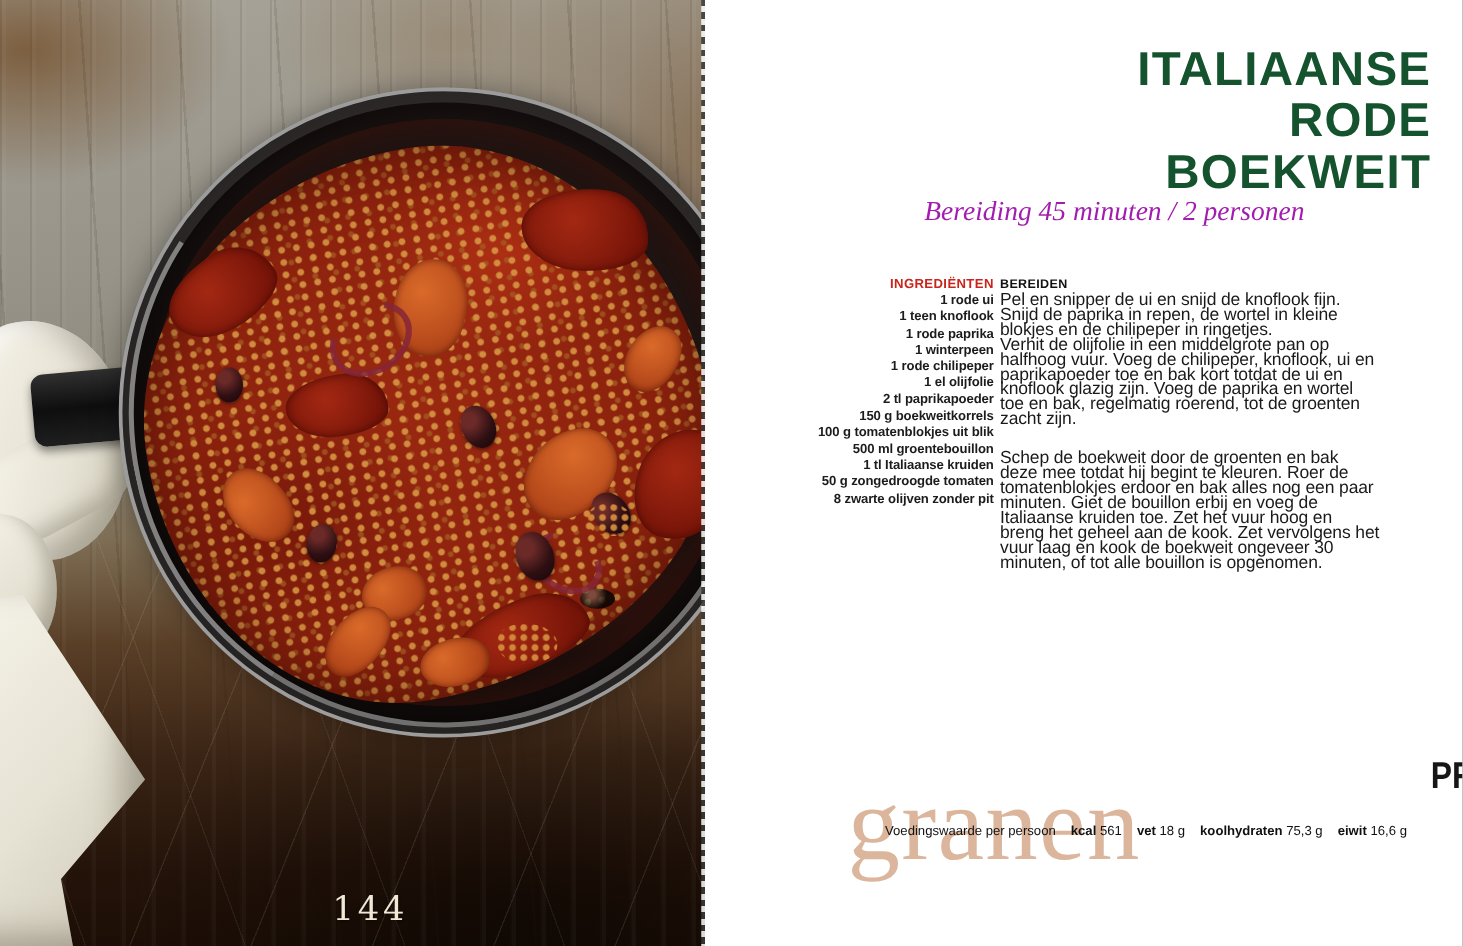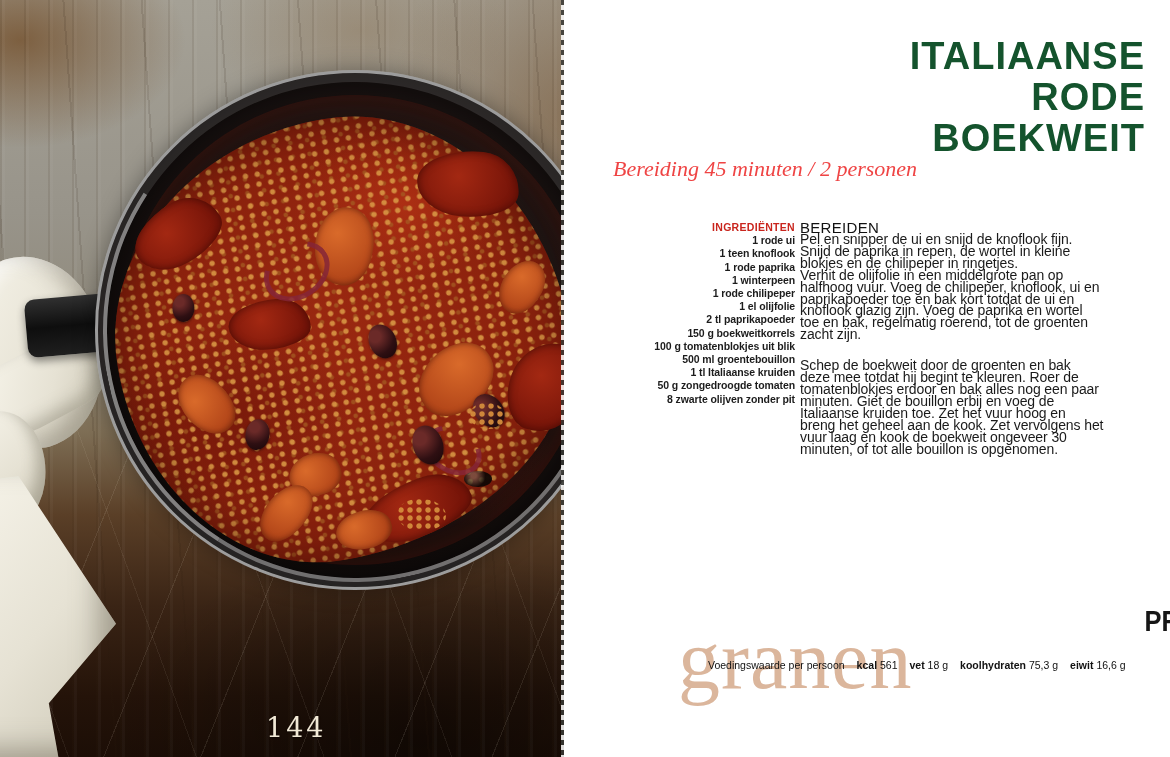--- a/index.html
+++ b/index.html
@@ -111,32 +111,32 @@
   }
 
   
   .recipe-page { position:absolute; left:585px; top:0; width:585px; height:757px; background:#ffffff; }
 
   .title {
     position:absolute; top:36px; right:25px; text-align:right;
     font-weight:bold; font-size:38px; line-height:41px; letter-spacing:1px; color:#14532d;
   }
   .subtitle {
-    position:absolute; top:156px; left:0; width:100%; 
-    font-family:"Liberation Serif", serif; font-style:italic; font-size:22px; color:#ef4444;padding-left:28px;
+    position:absolute; top:156px; left:0; width:100%; text-align:center;
+    font-family:"Liberation Serif", serif; font-style:italic; font-size:22px; color:#a21caf;padding-left:28px;
   }
 
   .content { position:absolute; top:221px; left:0; width:585px; }
 
   .ingredients { position:absolute; left:0; top:0; width:210px; text-align:right; }
   .ing-heading { color:#c9251d; font-weight:bold; font-size:10.5px; line-height:13.2px; letter-spacing:0.3px; }
   .ing-item    { font-weight:bold; font-size:10.5px; line-height:13.2px; color:#1c1c1c; letter-spacing:-0.1px; }
 
   .method { position:absolute; left:215px; top:0; width:304px; }
-  .m-heading { font-weight:normal; font-size:15px; line-height:13px; color:#111; letter-spacing:0.3px; }
+  .m-heading { font-weight:bold; font-size:10px; line-height:13px; color:#111; letter-spacing:0.3px; }
   .method p  { font-size:14px; line-height:11.9px; letter-spacing:-0.1px; color:#1a1a1a; }
   .method p.gap { margin-top:19px; }
 
   .watermark {
     position:absolute; top:618px; left:93px; z-index:1;
     font-family:"Liberation Serif", serif; font-size:84px; line-height:1;
     color:#dbb69c; letter-spacing:1px;
   }
   .protein {
     position:absolute; top:604px; left:0; width:701px; text-align:right; z-index:2;

